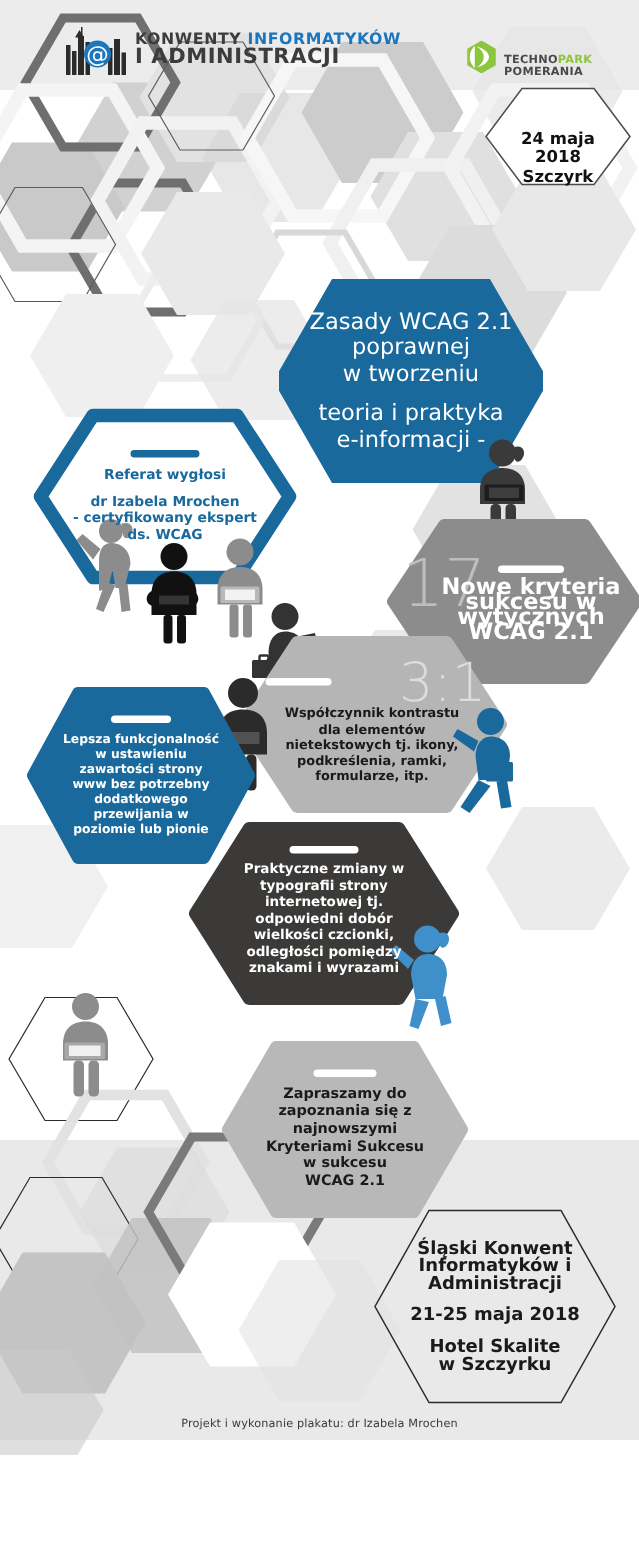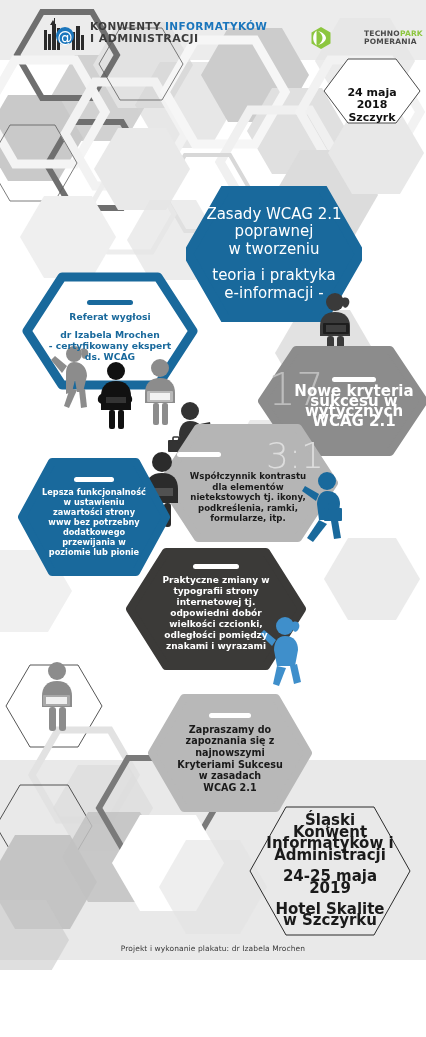--- a/index.html
+++ b/index.html
@@ -22,21 +22,21 @@
   .cardhex .inner{position:relative;z-index:3;width:78%;}
   .dash{width:52px;height:7px;border-radius:4px;margin:0 auto 7px auto;}
 
   .t-white{color:#ffffff;}
   .t-dark{color:#1a1a1a;}
 
   
   .hdr-logo{position:absolute;}
   .kiA1{font-weight:bold;letter-spacing:.4px;font-size:10.5px;color:#3c3c3c;line-height:11.5px;white-space:nowrap;}
   .kiA1 .blue{color:#1b76bc;margin-top:16px;}
-  .kiA2{font-weight:bold;letter-spacing:.4px;font-size:11px;color:#3c3c3c;line-height:11.5px;white-space:nowrap;}
+  .kiA2{font-weight:bold;letter-spacing:.4px;font-size:14px;color:#3c3c3c;line-height:11.5px;white-space:nowrap;}
 
   .tp-name1{font-size:7.5px;font-weight:bold;letter-spacing:.2px;line-height:8px;color:#4a4a4a;white-space:nowrap;}
   .tp-name1 .g{color:#8cc63e;}
   .tp-name2{font-size:7.5px;font-weight:bold;letter-spacing:.2px;line-height:8px;color:#4a4a4a;white-space:nowrap;}
 
   .datehex{position:absolute;left:322px;top:58px;width:100px;height:66px;}
   .datehex .dtxt{position:absolute;inset:0;display:flex;flex-direction:column;align-items:center;justify-content:flex-end;
       font-size:11px;font-weight:bold;color:#111;line-height:12.5px;text-align:center;}
 
   
@@ -137,21 +137,21 @@
     </div>
     <div class="kiA2">I ADMINISTRACJI</div>
   </div>
 
   <svg class="hdr-logo" style="left:310px;top:27px;" width="22" height="22" viewBox="0 0 22 22">
     <path d="M11 0 L20.5 5.5 L20.5 16.5 L11 22 L1.5 16.5 L1.5 5.5 Z" fill="#8cc63e"></path>
     <path d="M11 0 L1.5 5.5 L1.5 16.5 L11 22 C5 17 5 5 11 0 Z" fill="#ffffff" opacity="0"></path>
     <path d="M6.5 3.5 C2 8 2 14 6.5 18.5 L6.5 3.5 Z" fill="#ffffff"></path>
     <path d="M8 4 C14 8 14 14 8 18 C12 17 16 14 16 11 C16 8 12 5 8 4 Z" fill="#ffffff"></path>
   </svg>
-  <div class="hdr-logo" style="left:336px;top:30px;margin-left:28px;">
+  <div class="hdr-logo" style="left:336px;top:36px;">
     <div class="tp-name1">
       <span>TECHNO</span><span class="g">PARK</span>
     </div>
     <div class="tp-name2">POMERANIA</div>
   </div>
 
   <div class="datehex">
     <svg width="100" height="66" viewBox="0 0 100 66">
       <polygon points="26,1 74,1 98,33 74,65 26,65 2,33" fill="#ffffff" stroke="#4a4a4a" stroke-width="1"></polygon>
     </svg>
@@ -358,35 +358,35 @@
   <div class="cardhex" style="left:148px;top:694px;width:164px;height:118px;">
     <svg style="position:absolute;inset:0;" width="164" height="118" viewBox="0 0 164 118">
       <polygon points="36,4 128,4 160,59 128,114 36,114 4,59" fill="#b8b8b8" stroke="#b8b8b8" stroke-width="8" stroke-linejoin="round"></polygon>
     </svg>
     <div class="inner t-dark" style="font-size:9.6px;line-height:11.6px;font-weight:bold;">
       <div class="dash" style="background:#ffffff;width:42px;height:5px;margin-bottom:6px;"></div>
       <div>Zapraszamy do</div>
       <div>zapoznania się z</div>
       <div>najnowszymi</div>
       <div>Kryteriami Sukcesu</div>
-      <div>w zasadach</div>
+      <div>w sukcesu</div>
       <div>WCAG 2.1</div>
     </div>
   </div>
 
   <div class="cardhex" style="left:248px;top:806px;width:164px;height:130px;">
     <svg style="position:absolute;inset:0;" width="164" height="130" viewBox="0 0 164 130">
       <polygon points="38,1 126,1 162,65 126,129 38,129 2,65" fill="none" stroke="#2b2b2b" stroke-width="1"></polygon>
     </svg>
-    <div class="inner t-dark" style="font-size:15px;line-height:11.8px;font-weight:bold;">
+    <div class="inner t-dark" style="font-size:12px;line-height:11.8px;font-weight:bold;">
       <div>Śląski Konwent</div>
       <div>Informatyków i</div>
       <div>Administracji</div>
       <div style="height:9px"></div>
-      <div>24-25 maja 2019</div>
+      <div>21-25 maja 2018</div>
       <div style="height:9px"></div>
       <div>Hotel Skalite</div>
       <div>w Szczyrku</div>
     </div>
   </div>
 
   <div class="credit">Projekt i wykonanie plakatu: dr Izabela Mrochen</div>
 
 
 </div>

